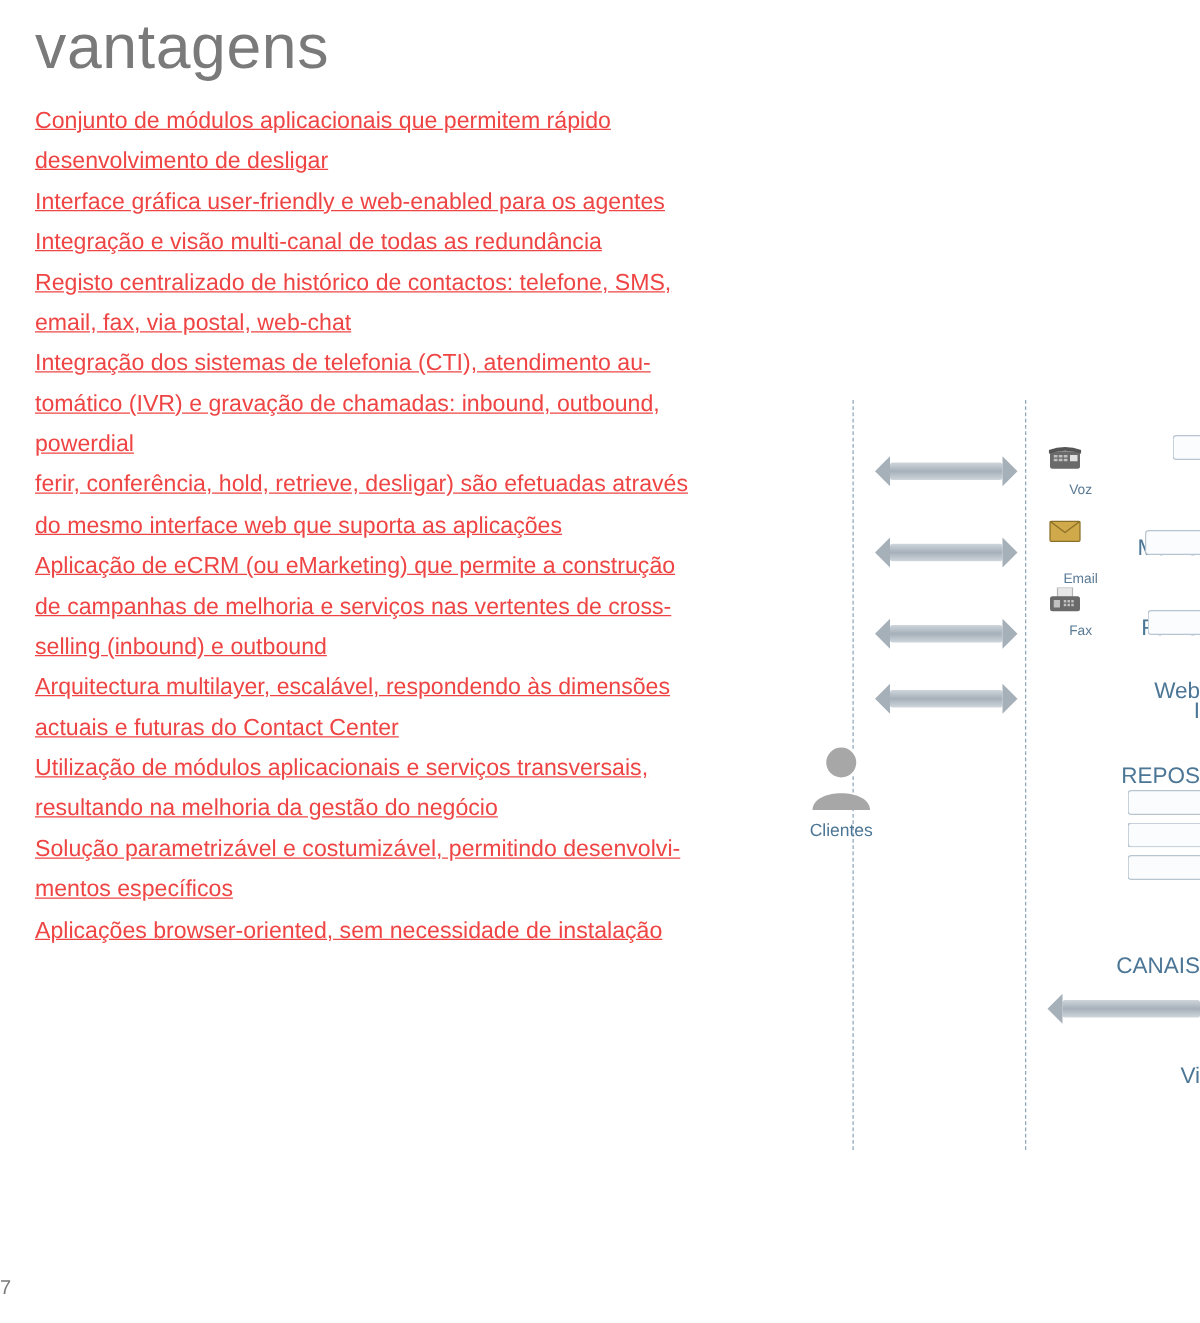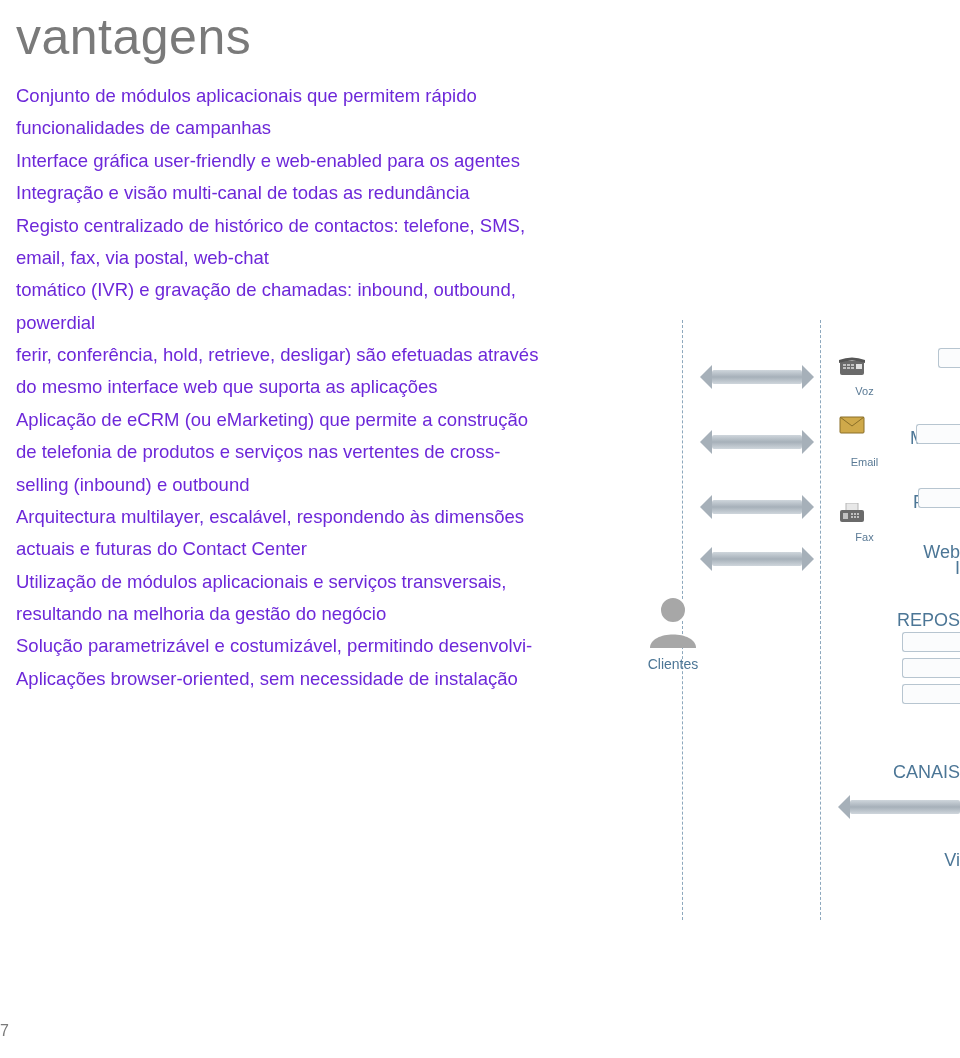--- a/index.html
+++ b/index.html
@@ -8,39 +8,40 @@
     height: 1058px;
     background: #ffffff;
     font-family: "Segoe UI Light", "Helvetica Neue", Arial, sans-serif;
     font-weight: 300;
     color: #6b6b6b;
     position: relative;
     overflow: hidden;
   }
   .left-col {
     position: absolute;
-    left: 4px;
+    left: 16px;
     top: 0;
     width: 560px;
     padding: 12px;
   }
   .title {
     font-size: 50px;
     color: #7a7a7a;
     font-weight: 300;
     letter-spacing: 0.5px;
     margin-bottom: 18px;
     padding-left: 0;
     line-height: 1;
   }
   .body-text {
     font-size: 18.5px;
     line-height: 1.75;
-    color: #6d28d9;
+    color: #ef4444;
     font-weight: 300;
+    text-decoration: underline;
   }
   .body-text p { margin: 0; }
   .page-num {
     position: absolute;
     left: 0;
     bottom: 18px;
     font-size: 16px;
     color: #7a7a7a;
   }
   
@@ -72,21 +73,21 @@
   }
   .icon-box .lab {
     font-size: 11px;
     color: #5a7a95;
     margin-top: 2px;
     text-align: center;
     margin-left: 25px;
   }
   .icon-box.voz   { left: 181px; top: 38px; }
   .icon-box.email { left: 181px; top: 103px; gap: 16px; }
-  .icon-box.fax   { left: 181px; top: 184px; }
+  .icon-box.fax   { left: 181px; top: 151px; }
   
   .client {
     position: absolute;
     left: -52px;
     top: 270px;
     width: 150px;
     text-align: center;
   }
   .avatar {
     width: 62px; height: 62px;
@@ -147,37 +148,39 @@
   .fax-paper{fill:#e8e8e8; stroke:#b5b5b5;}
   .env{fill:#cfa94a; stroke:#8a6f28;}
 </style>
 </head>
 <body>
 
 <div class="left-col">
   <div class="title">vantagens</div>
   <div class="body-text">
     <p>Conjunto de módulos aplicacionais que permitem rápido</p>
-    <p>funcionalidades de campanhas</p>
+    <p>desenvolvimento de desligar</p>
     <p>Interface gráfica user-friendly e web-enabled para os agentes</p>
     <p>Integração e visão multi-canal de todas as redundância</p>
     <p>Registo centralizado de histórico de contactos: telefone, SMS,</p>
     <p>email, fax, via postal, web-chat</p>
+    <p>Integração dos sistemas de telefonia (CTI), atendimento au-</p>
     <p>tomático (IVR) e gravação de chamadas: inbound, outbound,</p>
     <p>powerdial</p>
     <p>ferir, conferência, hold, retrieve, desligar) são efetuadas através</p>
     <p>do mesmo interface web que suporta as aplicações</p>
     <p>Aplicação de eCRM (ou eMarketing) que permite a construção</p>
-    <p>de telefonia de produtos e serviços nas vertentes de cross-</p>
+    <p>de campanhas de melhoria e serviços nas vertentes de cross-</p>
     <p>selling (inbound) e outbound</p>
     <p>Arquitectura multilayer, escalável, respondendo às dimensões</p>
     <p>actuais e futuras do Contact Center</p>
     <p>Utilização de módulos aplicacionais e serviços transversais,</p>
     <p>resultando na melhoria da gestão do negócio</p>
     <p>Solução parametrizável e costumizável, permitindo desenvolvi-</p>
+    <p>mentos específicos</p>
     <p>Aplicações browser-oriented, sem necessidade de instalação</p>
   </div>
 </div>
 
 <div class="page-num">7</div>
 
 <div class="diagram">
   <div class="vline a"></div>
   <div class="vline b"></div>
 

